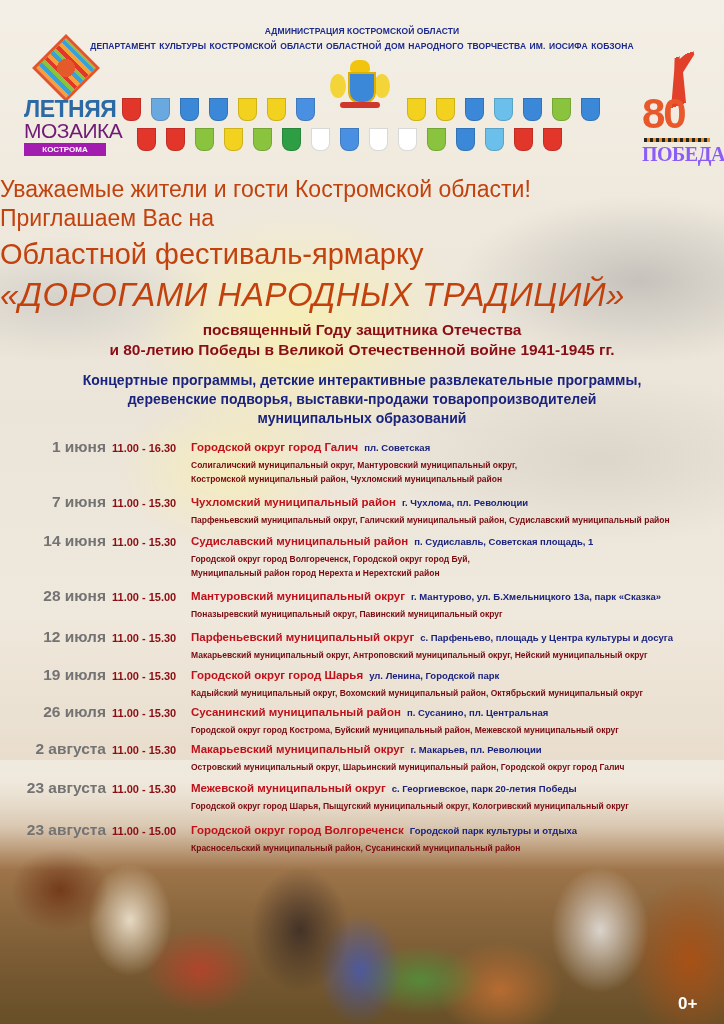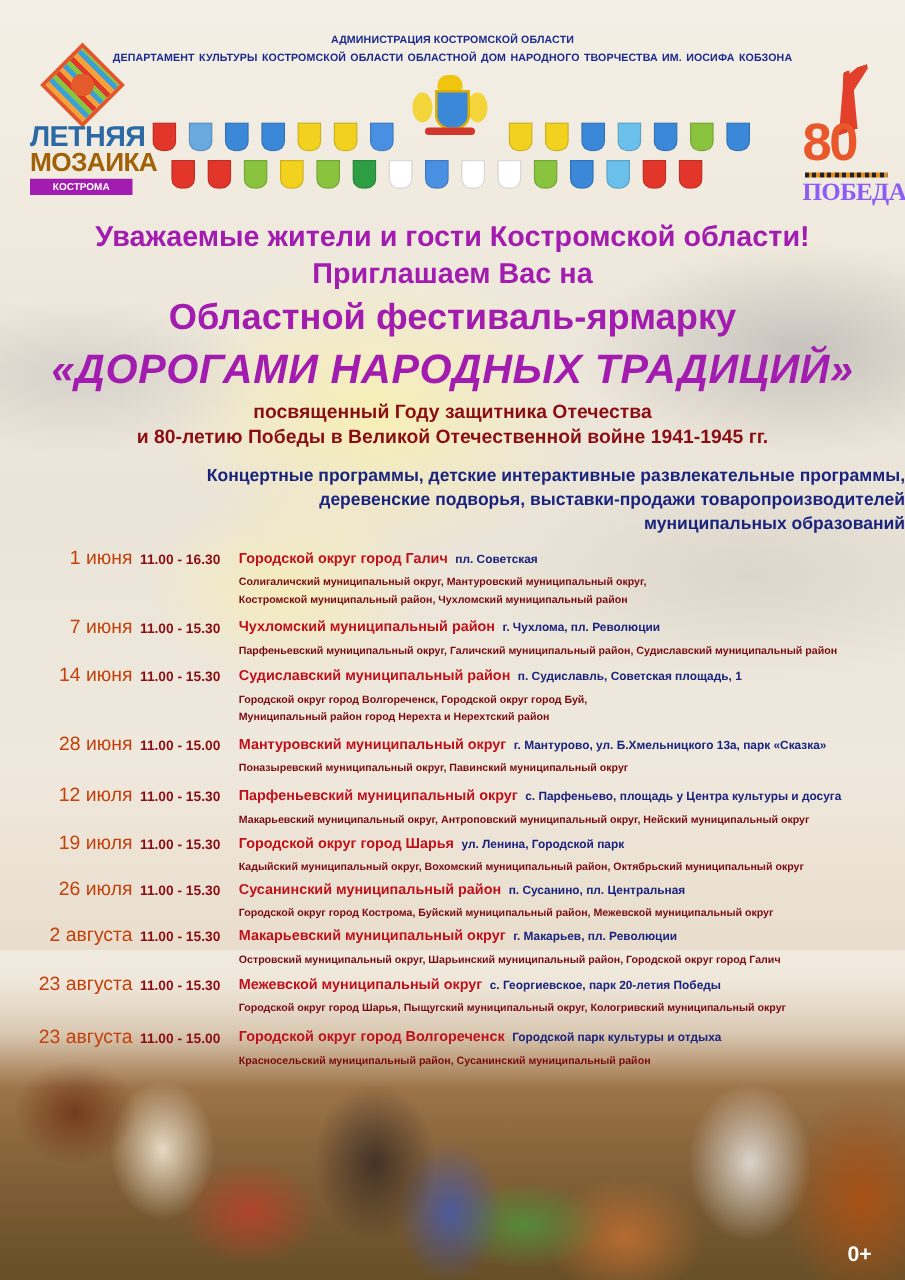--- a/index.html
+++ b/index.html
@@ -35,21 +35,21 @@
   .org1 { top:26px; }
   .org2 { top:41px; word-spacing:1px; }
 
   .logo-mozaika { position:absolute; left:24px; top:40px; width:90px; }
   .diamond { position:absolute; left:18px; top:4px; width:42px; height:42px; transform:rotate(45deg);
     background:
       radial-gradient(circle at 50% 50%, #e45a2a 0 30%, transparent 31%),
       repeating-linear-gradient(0deg, #f5a13a 0 4px, #3aa0d8 4px 8px, #8ac43f 8px 12px, #e2362b 12px 16px);
     border:3px solid #e2552a; }
   .moz-l1 { position:absolute; left:0; top:58px; color:#2c6aa5; font-weight:bold; font-size:23px; line-height:23px; letter-spacing:-0.5px; }
-  .moz-l2 { position:absolute; left:0; top:80px; color:#a16207; font-weight:bold; font-size:21px; line-height:22px; letter-spacing:-0.5px; }
+  .moz-l2 { position:absolute; left:0; top:80px; color:#701a75; font-weight:normal; font-size:21px; line-height:22px; letter-spacing:-0.5px; }
   .moz-badge { position:absolute; left:0; top:103px; width:82px; height:13px; background:#a21caf; color:#fff; font-size:8px; font-weight:bold; text-align:center; line-height:13px; }
 
   .coat-main { position:absolute; left:326px; top:58px; width:68px; height:55px; }
   .coat-shield { position:absolute; left:22px; top:14px; width:24px; height:28px; background:#3b88d8; border:2px solid #e0b000; border-radius:0 0 12px 12px; }
   .coat-crown { position:absolute; left:24px; top:2px; width:20px; height:12px; background:#f1c40f; border-radius:8px 8px 2px 2px; }
   .coat-lion { position:absolute; top:16px; width:16px; height:24px; background:#f3d53a; border-radius:50%; }
   .coat-base { position:absolute; left:14px; top:44px; width:40px; height:6px; background:#d0382b; border-radius:3px; }
 
   .coats { position:absolute; display:flex; gap:10px; }
   .coats.r1a { left:122px; top:98px; }
@@ -57,36 +57,36 @@
   .coats.r2 { left:137px; top:128px; }
   .coat { width:17px; height:21px; border-radius:0 0 8px 8px; border:1px solid rgba(0,0,0,0.15); }
 
   .pobeda { position:absolute; left:636px; top:26px; width:80px; height:130px; }
   .statue { position:absolute; left:26px; top:0; width:34px; height:110px;
     background: linear-gradient(160deg, transparent 0 30%, #e2402a 30% 70%, transparent 70%); clip-path: polygon(40% 0,48% 0,52% 30%,90% 20%,95% 26%,62% 42%,80% 100%,20% 100%,36% 40%); }
   .p80 { position:absolute; left:6px; top:66px; color:#e8582b; font-weight:bold; font-size:42px; line-height:44px; letter-spacing:-2px; }
   .stripe { position:absolute; left:8px; top:112px; width:66px; height:4px; background: repeating-linear-gradient(90deg, #222 0 3px, #e98a20 3px 6px); }
   .pob-txt { position:absolute; left:6px; top:117px; color:#8b5cf6; font-weight:bold; font-size:20px; letter-spacing:-0.5px;font-family:Liberation Serif, serif; }
 
-  .headline { position:absolute; left:0; width:724px; text-align:center; color:#a21caf; font-weight:bold; }
+  .headline { position:absolute; left:0; width:724px; text-align:left; color:#c2410c; font-weight:normal; }
   .h1 { top:176px; font-size:23px; }
   .h2 { top:205px; font-size:23px; }
   .h3 { top:238px; font-size:29px; }
   .h4 { top:276px; font-size:33px; font-style:italic; letter-spacing:0.5px; }
   .dedic { position:absolute; left:0; width:724px; text-align:center; color:#8b0d14; font-weight:bold; font-size:15.5px; }
   .d1 { top:321px; }
   .d2 { top:341px; }
-  .prog { position:absolute; left:0; width:724px; text-align:right; color:#1a237e; font-weight:bold; font-size:14px; }
+  .prog { position:absolute; left:0; width:724px; text-align:center; color:#1a237e; font-weight:bold; font-size:14px; }
   .p1 { top:372px; }
   .p2 { top:391px; }
   .p3 { top:410px; }
 
   .events { position:absolute; left:0; top:438px; width:724px; }
   .ev { position:relative; height:0; }
-  .ev .date { position:absolute; right:618px; color:#c2410c; font-weight:normal; font-size:15.5px; white-space:nowrap;text-align:center; }
+  .ev .date { position:absolute; right:618px; color:#737373; font-weight:bold; font-size:15.5px; white-space:nowrap;text-align:center; }
   .ev .time { position:absolute; left:112px; color:#8b0d14; font-weight:bold; font-size:11px; top:4px; white-space:nowrap; }
   .ev .host { position:absolute; left:191px; top:3px; color:#c0101a; font-weight:bold; font-size:11.5px; white-space:nowrap; }
   .ev .place { color:#1a237e; font-size:9.5px; margin-left:6px; }
   .ev .part { position:absolute; left:191px; color:#7a0a10; font-weight:bold; font-size:8.5px; white-space:nowrap; line-height:14px; }
 
   .age { position:absolute; left:678px; top:994px; color:#fff; font-size:17px; font-weight:bold; }
 </style>
 </head>
 <body>
 

